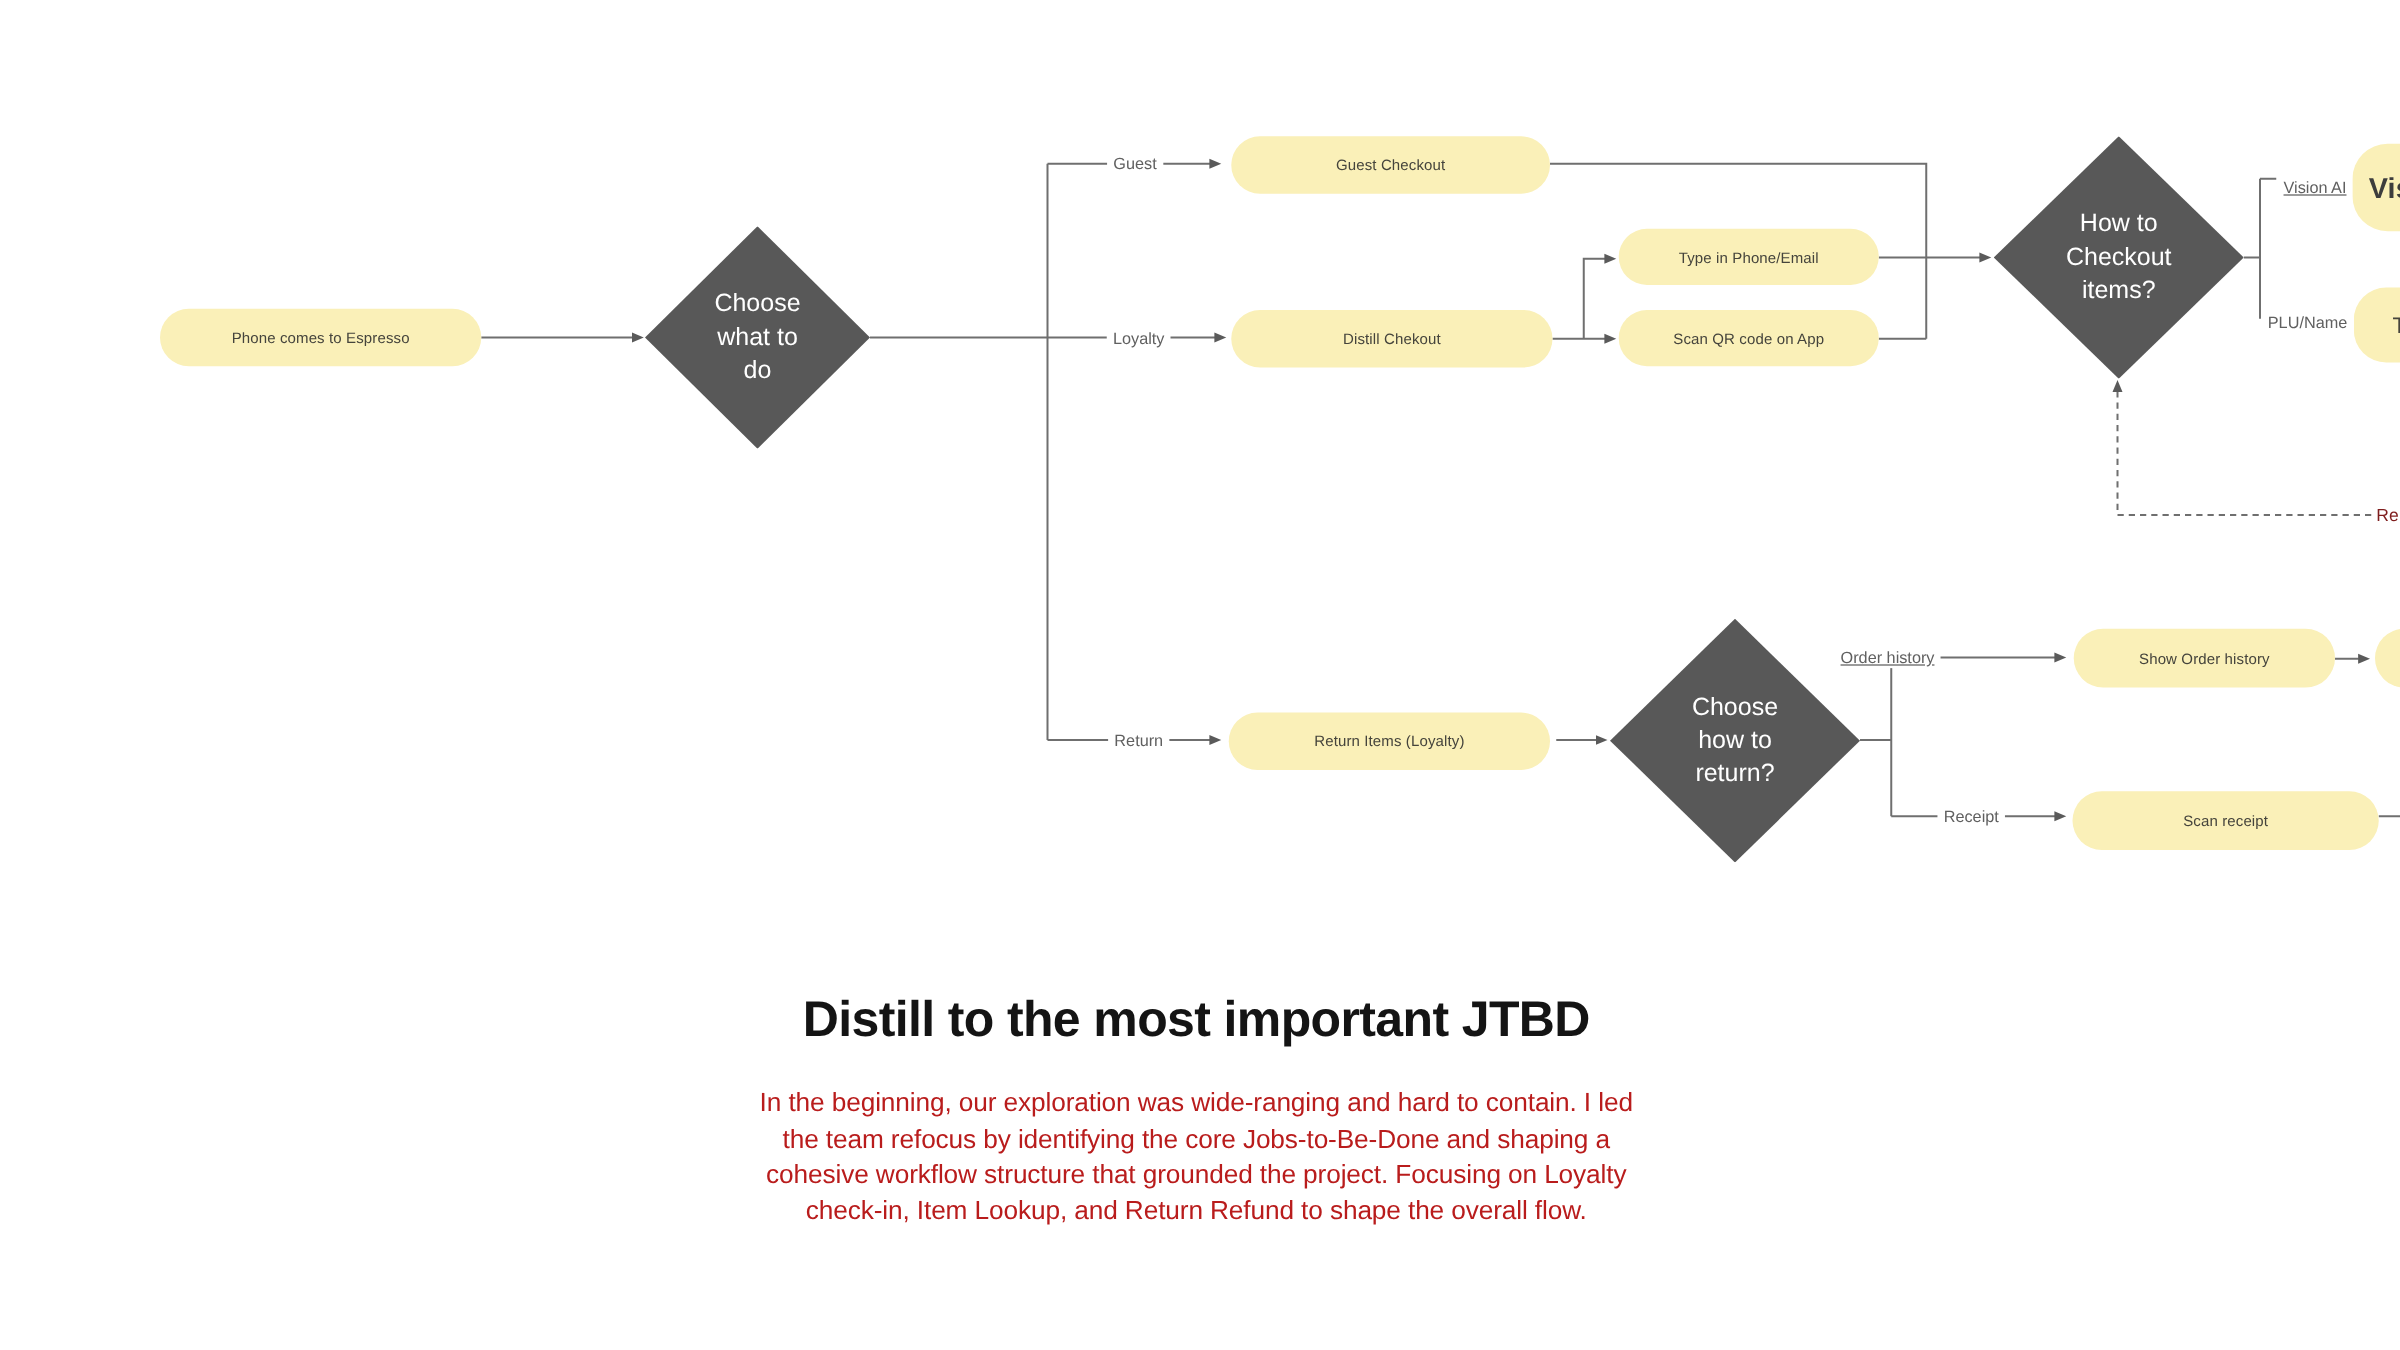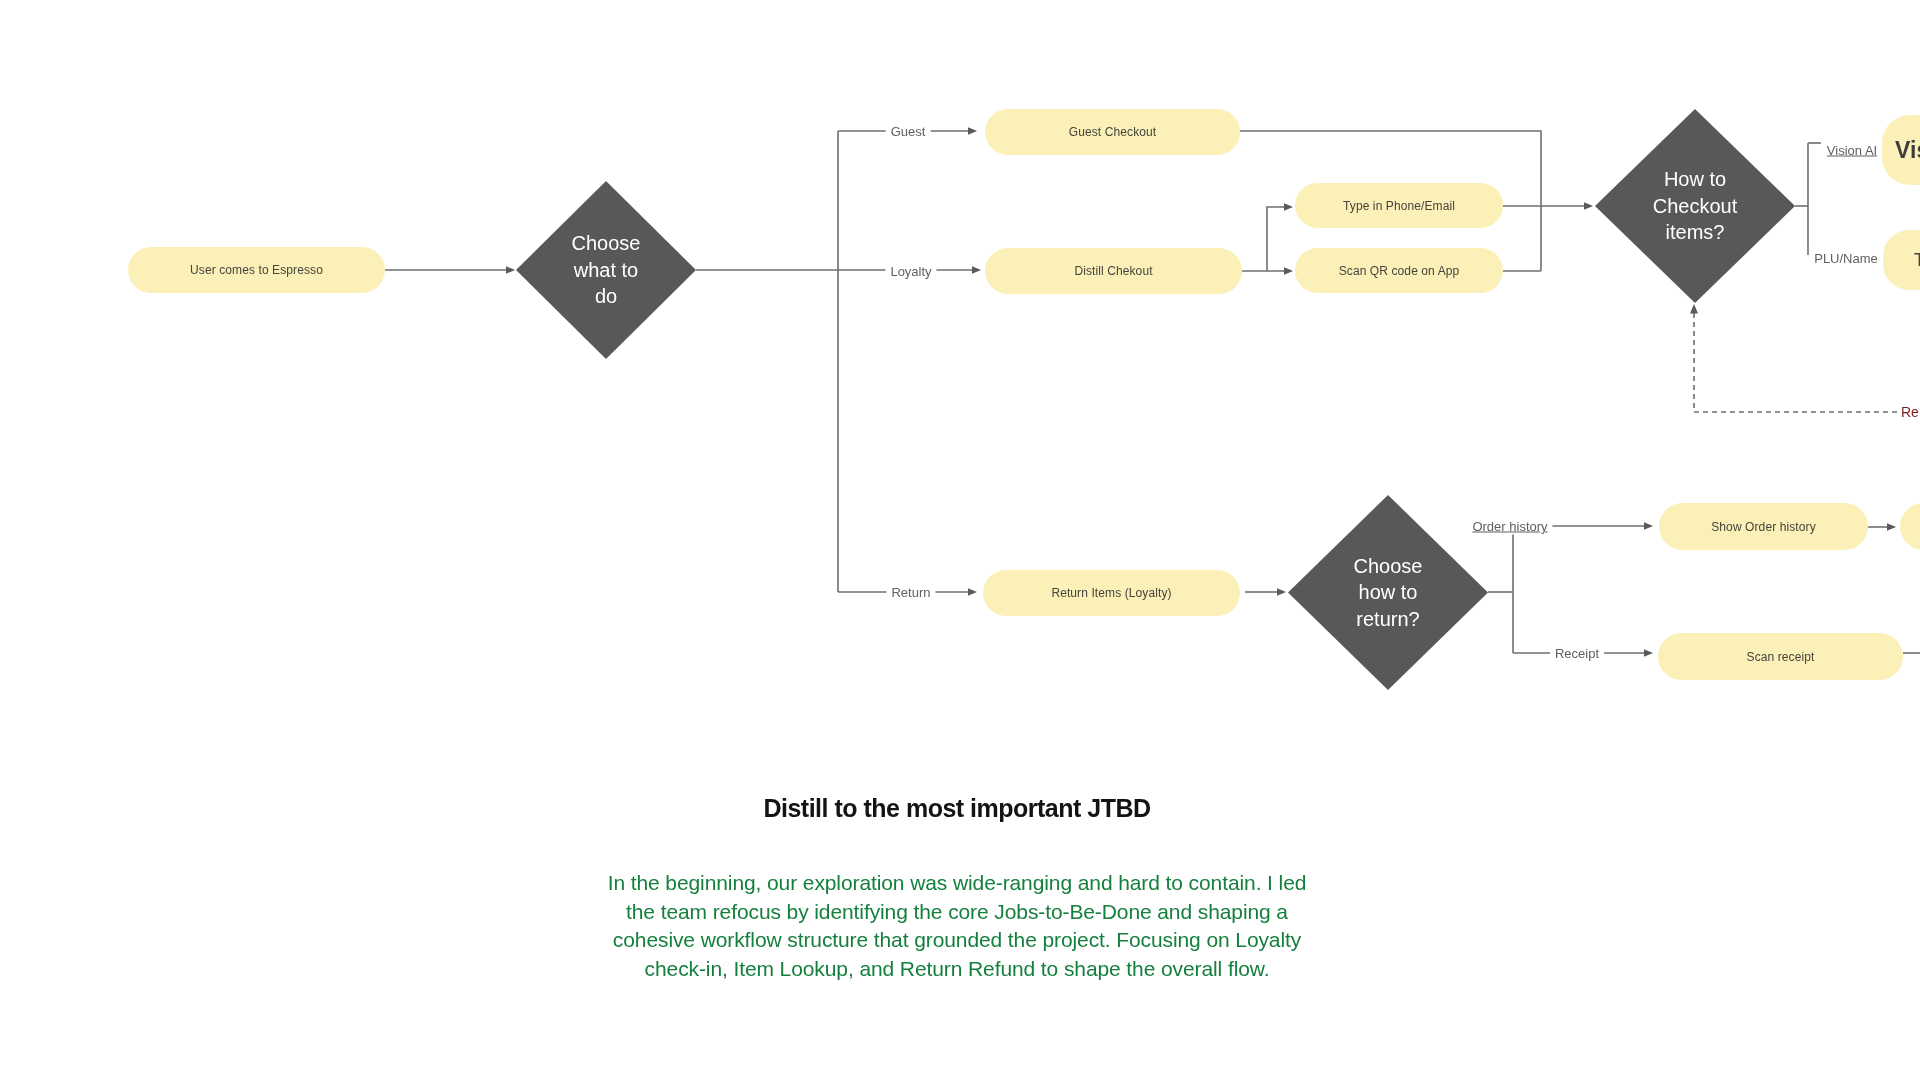--- a/index.html
+++ b/index.html
@@ -59,33 +59,33 @@
     width: 1914px;
     height: 1080px;
     z-index: 2;
     pointer-events: none;
   }
   #page-title {
     position: absolute;
     top: 794px;
     width: 100%;
     text-align: center;
-    font-size: 25px;
+    font-size: 40px;
     font-weight: 800;
     letter-spacing: -0.5px;
     color: #141414;
   }
   #page-body {
     position: absolute;
     top: 869px;
     width: 100%;
     text-align: center;
     font-size: 21px;
     line-height: 28.5px;
-    color: #15803d;
+    color: #b91c1c;
     white-space: pre-line;
     letter-spacing: -0.1px;
   }
 </style>
 </head>
 <body>
 
 <div id="canvas">
 
   <svg id="connector-svg" width="1920" height="1080" viewBox="0 0 1920 1080">
@@ -112,21 +112,21 @@
       <path d="M1245 592 H1277" marker-end="url(#arrow)"></path>
       <path d="M1488 592 H1513"></path>
       <path d="M1513 526 V653"></path>
       <path d="M1513 526 H1644" marker-end="url(#arrow)"></path>
       <path d="M1513 653 H1644" marker-end="url(#arrow)"></path>
       <path d="M1868 527 H1887" marker-end="url(#arrow)"></path>
       <path d="M1903 653 H1920"></path>
     </g>
   </svg>
 
-  <div class="pill" style="left:128px; top:247px; width:257px; height:46px;">User comes to Espresso</div>
+  <div class="pill" style="left:128px; top:247px; width:257px; height:46px;">Phone comes to Espresso</div>
 
   <div class="pill" style="left:985px; top:109px; width:255px; height:46px;">Guest Checkout</div>
 
   <div class="pill" style="left:985px; top:248px; width:257px; height:46px;">Distill Chekout</div>
 
   <div class="pill" style="left:1295px; top:183px; width:208px; height:45px;">Type in Phone/Email</div>
 
   <div class="pill" style="left:983px; top:570px; width:257px; height:46px;">Return Items (Loyalty)</div>
 
   <div class="pill" style="left:1295px; top:248px; width:208px; height:45px;">Scan QR code on App</div>

